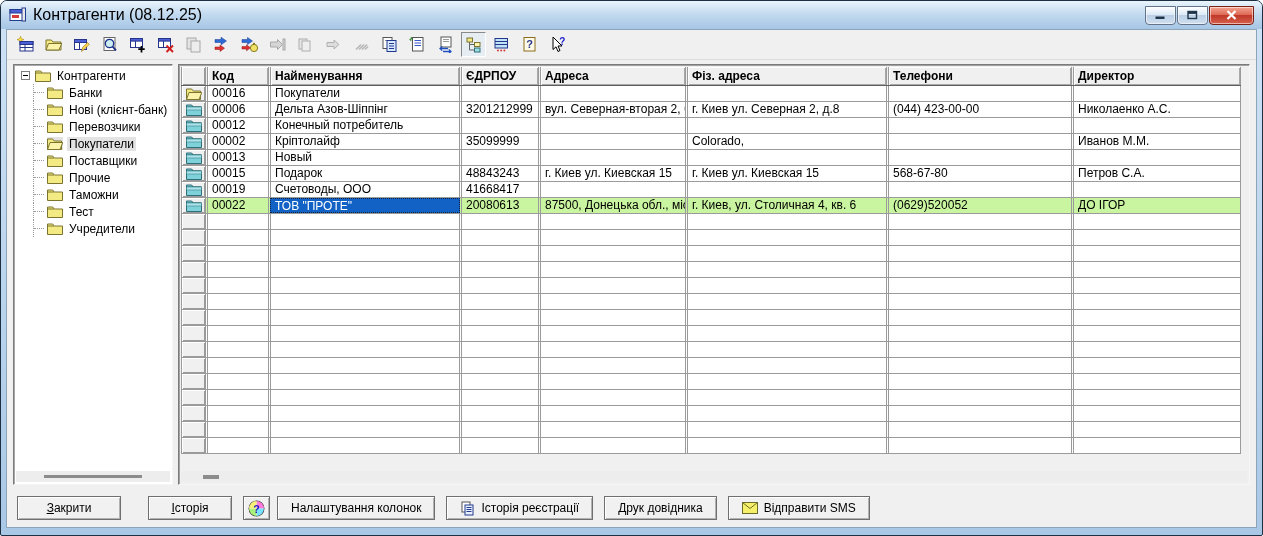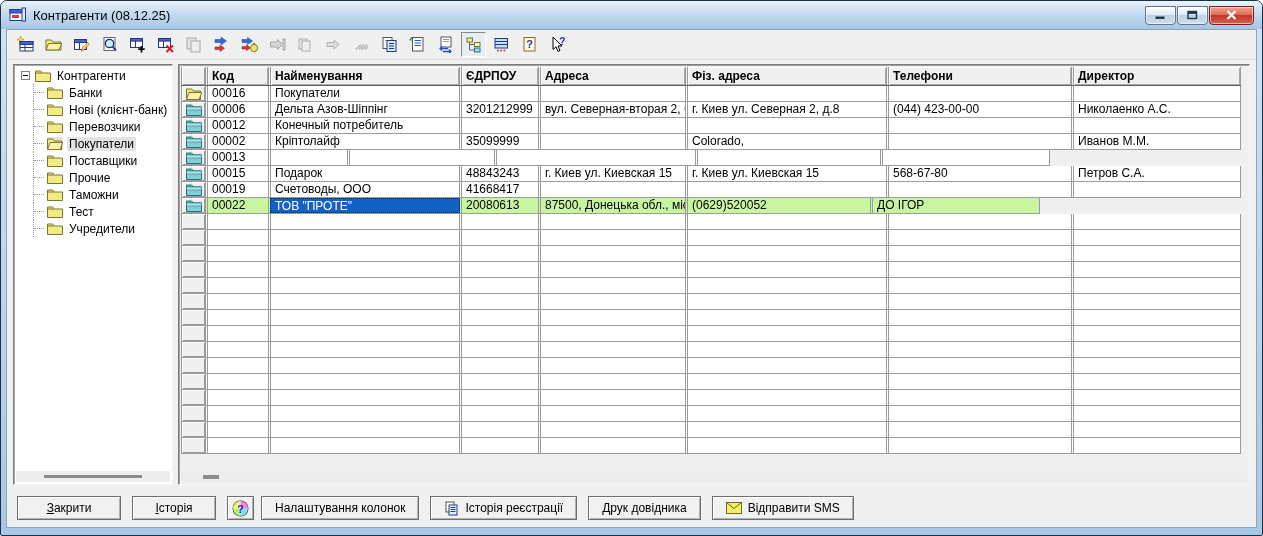--- a/index.html
+++ b/index.html
@@ -11,21 +11,21 @@
     border: 1px solid #1d3043; border-radius: 7px 7px 2px 2px;
     background: linear-gradient(#cfe3f6, #a9c8e6);
     overflow: hidden;
   }
   
   .titlebar {
     height: 28px; display: flex; align-items: center; padding: 0 8px;
     background: linear-gradient(#eaf4fd, #c4dbf0 45%, #a6c6e5);
   }
   .title-icon { display:flex; margin-right:6px; }
-  .title-text { color:#000; font-size:13px; }
+  .title-text { color:#000; font-size:16px; }
   .caption-buttons { margin-left:auto; display:flex; gap:1px; align-items:flex-start; padding-top:0px; }
   .cap-btn {
     width:31px; height:19px; display:flex; align-items:center; justify-content:center;
     border:1px solid #63748a; border-radius:0 0 4px 4px;
     background: linear-gradient(#ffffff, #dce9f6 45%, #bccfe4 50%, #cfdff0);
     box-shadow: inset 0 0 0 1px rgba(255,255,255,.55);
   }
   .cap-btn.close {
     width:45px; border-color:#7c2014; border-radius:0 0 4px 4px;
     background: linear-gradient(#f3a493, #dd6a55 45%, #c0392a 50%, #d5604c);
@@ -477,20 +477,21 @@
             </div>
             <div class="grid-row">
               <div class="cell gutter-cell" style="width: 25px;">
                 <svg width="16" height="13" viewBox="0 0 16 13">
                   <path d="M0.5 2 h5.2 l1.6 2 H15.5 V12.5 H0.5 z" fill="#7fd2da" stroke="#2e6e79"></path>
                   <path d="M0.5 4 H15.5" stroke="#2e6e79"></path>
                   <rect x="0.5" y="4" width="15" height="3" fill="#a8e4ea" stroke="#2e6e79" stroke-width="0.5"></rect>
                 </svg>
               </div>
               <div class="cell" style="width: 62px;">00013</div>
+              <div class="cell" style="width: 190px;">Новый</div>
               <div class="cell" style="width: 78px;"></div>
               <div class="cell" style="width: 146px;"></div>
               <div class="cell" style="width: 200px;"></div>
               <div class="cell" style="width: 184px;"></div>
               <div class="cell" style="width: 168px;"></div>
             </div>
             <div class="grid-row">
               <div class="cell gutter-cell" style="width: 25px;">
                 <svg width="16" height="13" viewBox="0 0 16 13">
                   <path d="M0.5 2 h5.2 l1.6 2 H15.5 V12.5 H0.5 z" fill="#7fd2da" stroke="#2e6e79"></path>
@@ -527,20 +528,21 @@
                 <svg width="16" height="13" viewBox="0 0 16 13">
                   <path d="M0.5 2 h5.2 l1.6 2 H15.5 V12.5 H0.5 z" fill="#7fd2da" stroke="#2e6e79"></path>
                   <path d="M0.5 4 H15.5" stroke="#2e6e79"></path>
                   <rect x="0.5" y="4" width="15" height="3" fill="#a8e4ea" stroke="#2e6e79" stroke-width="0.5"></rect>
                 </svg>
               </div>
               <div class="cell" style="width: 62px;">00022</div>
               <div class="cell name-selected" style="width: 190px;">ТОВ "ПРОТЕ"</div>
               <div class="cell" style="width: 78px;">20080613</div>
               <div class="cell" style="width: 146px;">87500, Донецька обл., міст</div>
+              <div class="cell" style="width: 200px;">г. Киев, ул. Столичная 4, кв. 6</div>
               <div class="cell" style="width: 184px;">(0629)520052</div>
               <div class="cell" style="width: 168px;">ДО ІГОР</div>
             </div>
             <div class="grid-row">
               <div class="cell gutter-cell" style="width: 25px;"></div>
               <div class="cell" style="width: 62px;"></div>
               <div class="cell" style="width: 190px;"></div>
               <div class="cell" style="width: 78px;"></div>
               <div class="cell" style="width: 146px;"></div>
               <div class="cell" style="width: 200px;"></div>
@@ -691,21 +693,21 @@
         <div class="table-hscroll">
             <div class="thumb"></div>
           </div>
       </div>
     </div>
 
     <div class="footer" id="footer">
         <button class="btn accel" style="width: 104px;">
           <span class="lbl">Закрити</span>
         </button>
-        <button class="btn accel" style="width: 84px;">
+        <button class="btn accel" style="width: 84px; margin-left: 16px;">
           <span class="lbl">Історія</span>
         </button>
         <button class="btn icon-only">
           <span class="btn-ic">
             <svg width="17" height="17" viewBox="0 0 16 16">
               <circle cx="8" cy="8" r="7" fill="#fff" stroke="#333"></circle>
               <path d="M8 1 A7 7 0 0 1 15 8 L8 8 z" fill="#ff7ad9"></path>
               <path d="M15 8 A7 7 0 0 1 8 15 L8 8 z" fill="#7ae0ff"></path>
               <path d="M8 15 A7 7 0 0 1 1 8 L8 8 z" fill="#a9f27a"></path>
               <path d="M1 8 A7 7 0 0 1 8 1 L8 8 z" fill="#f7f07a"></path>

